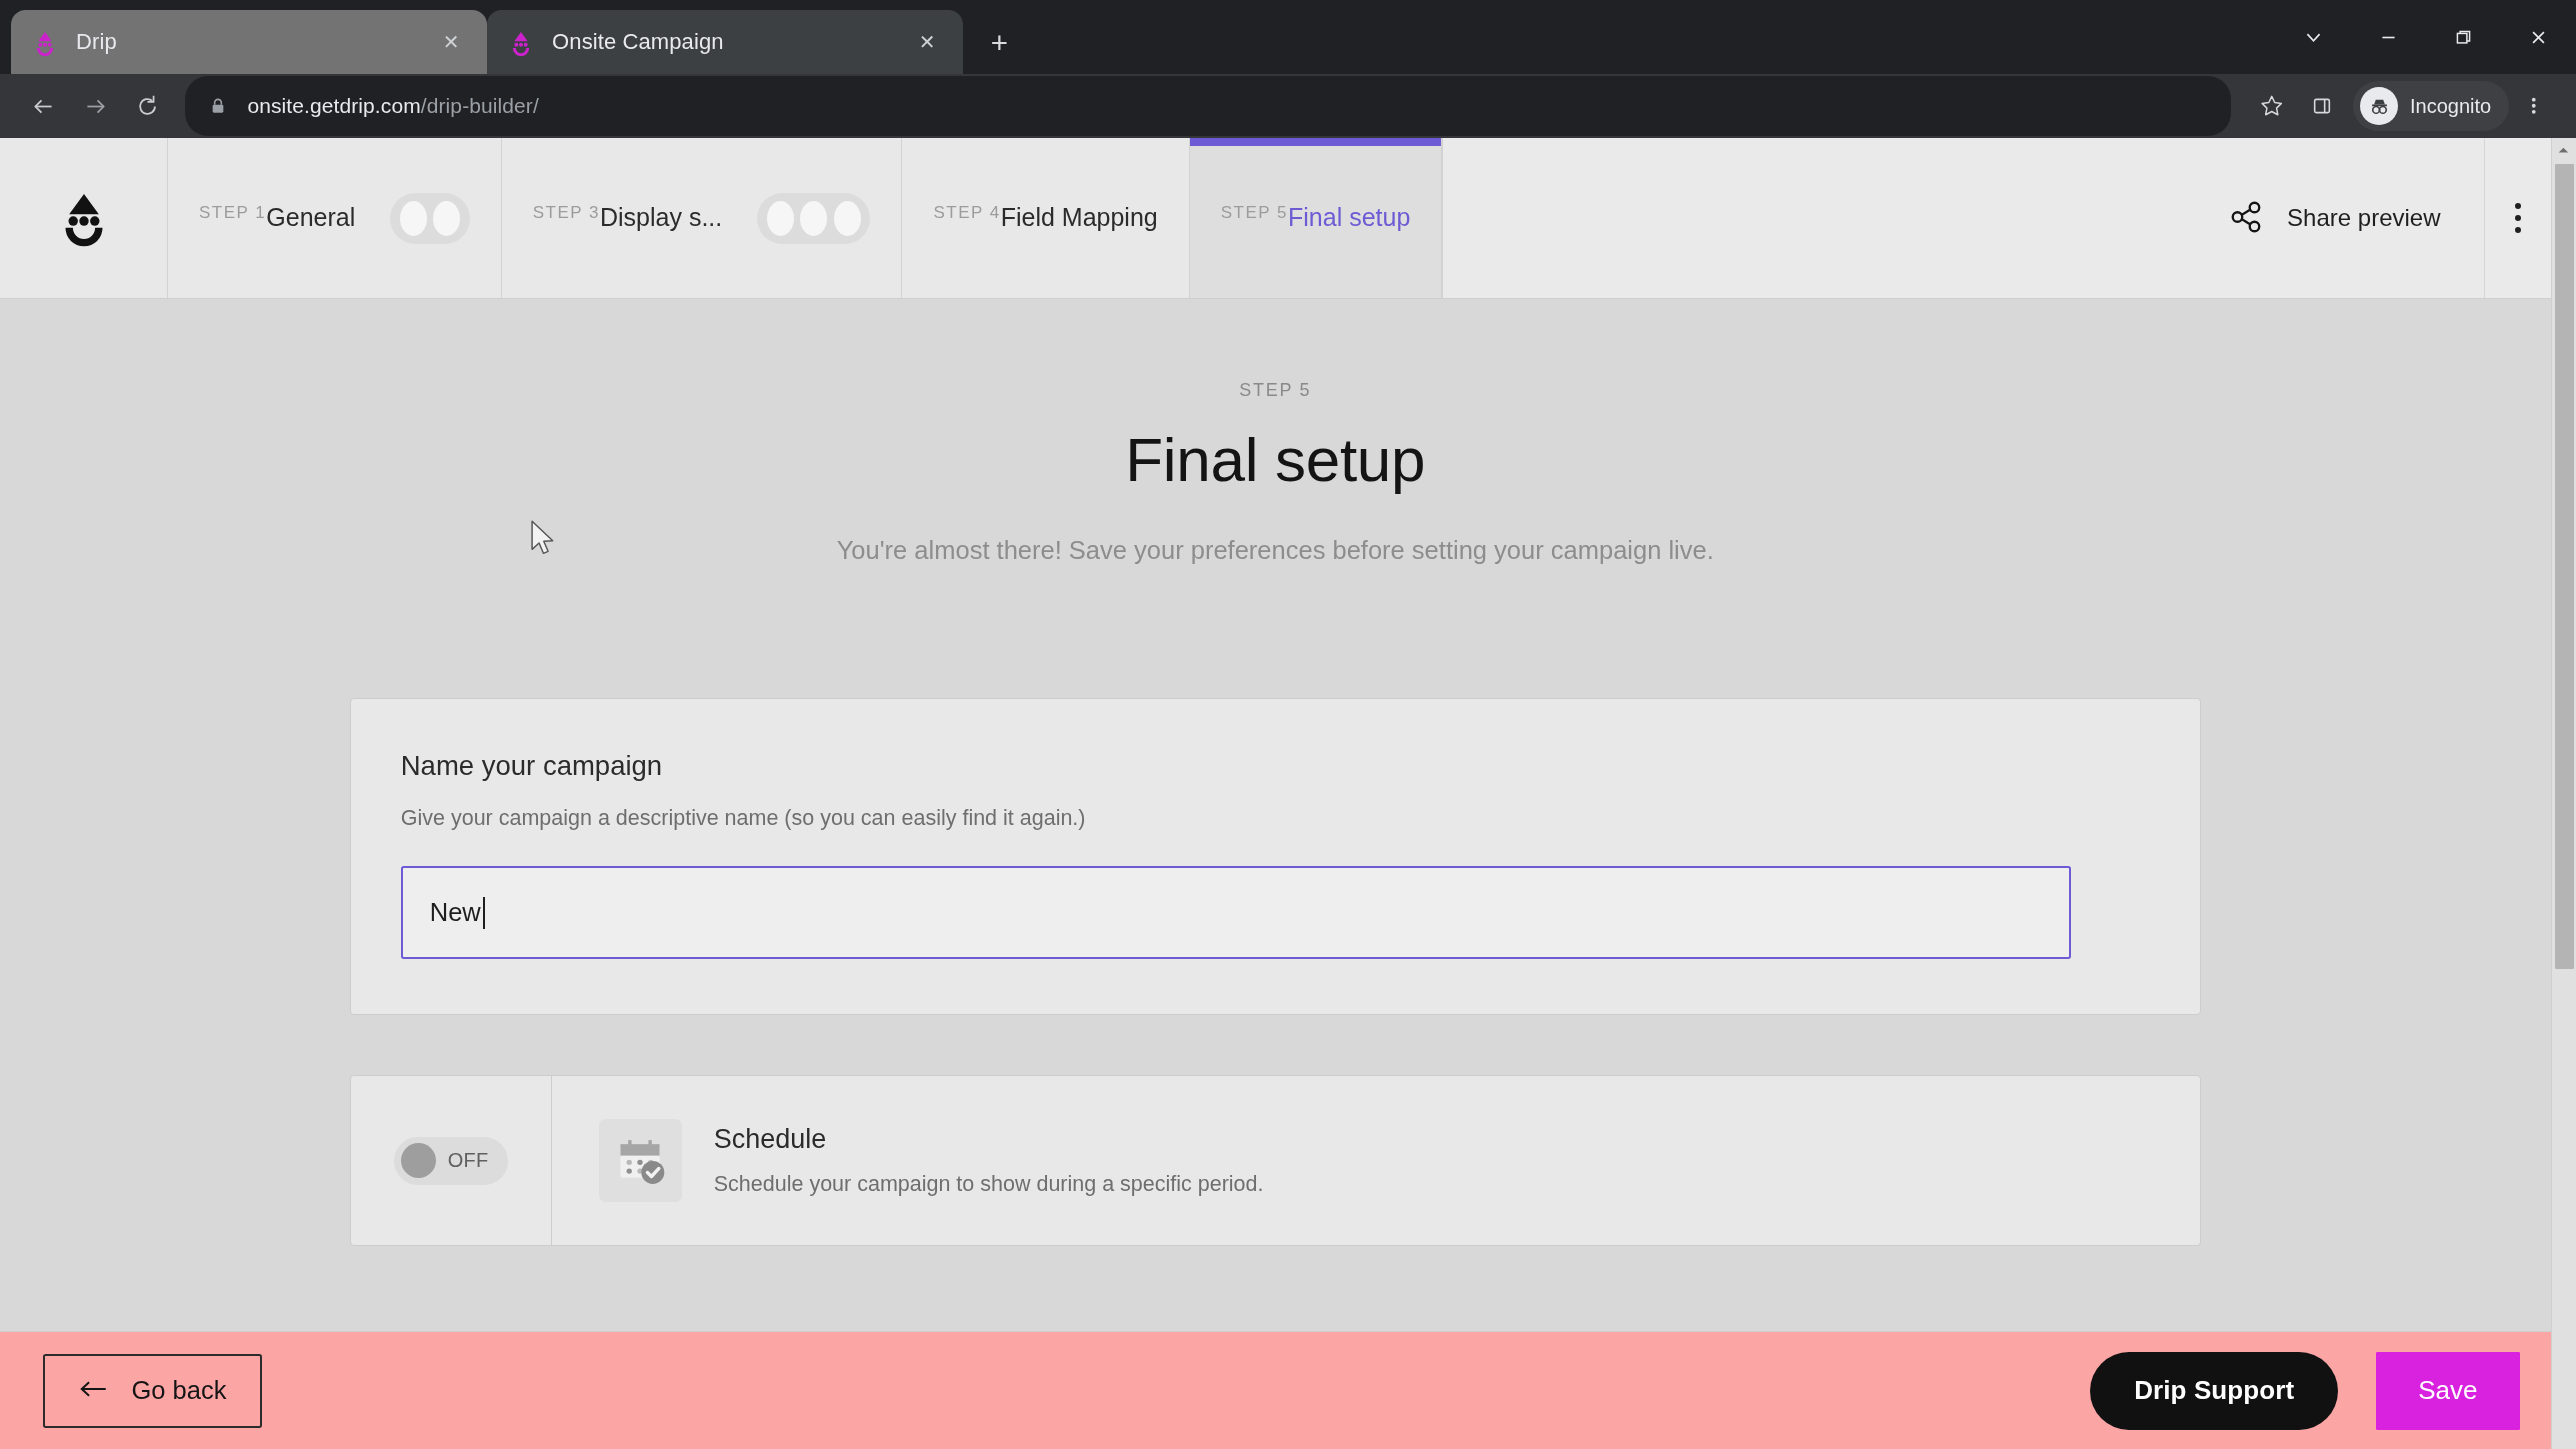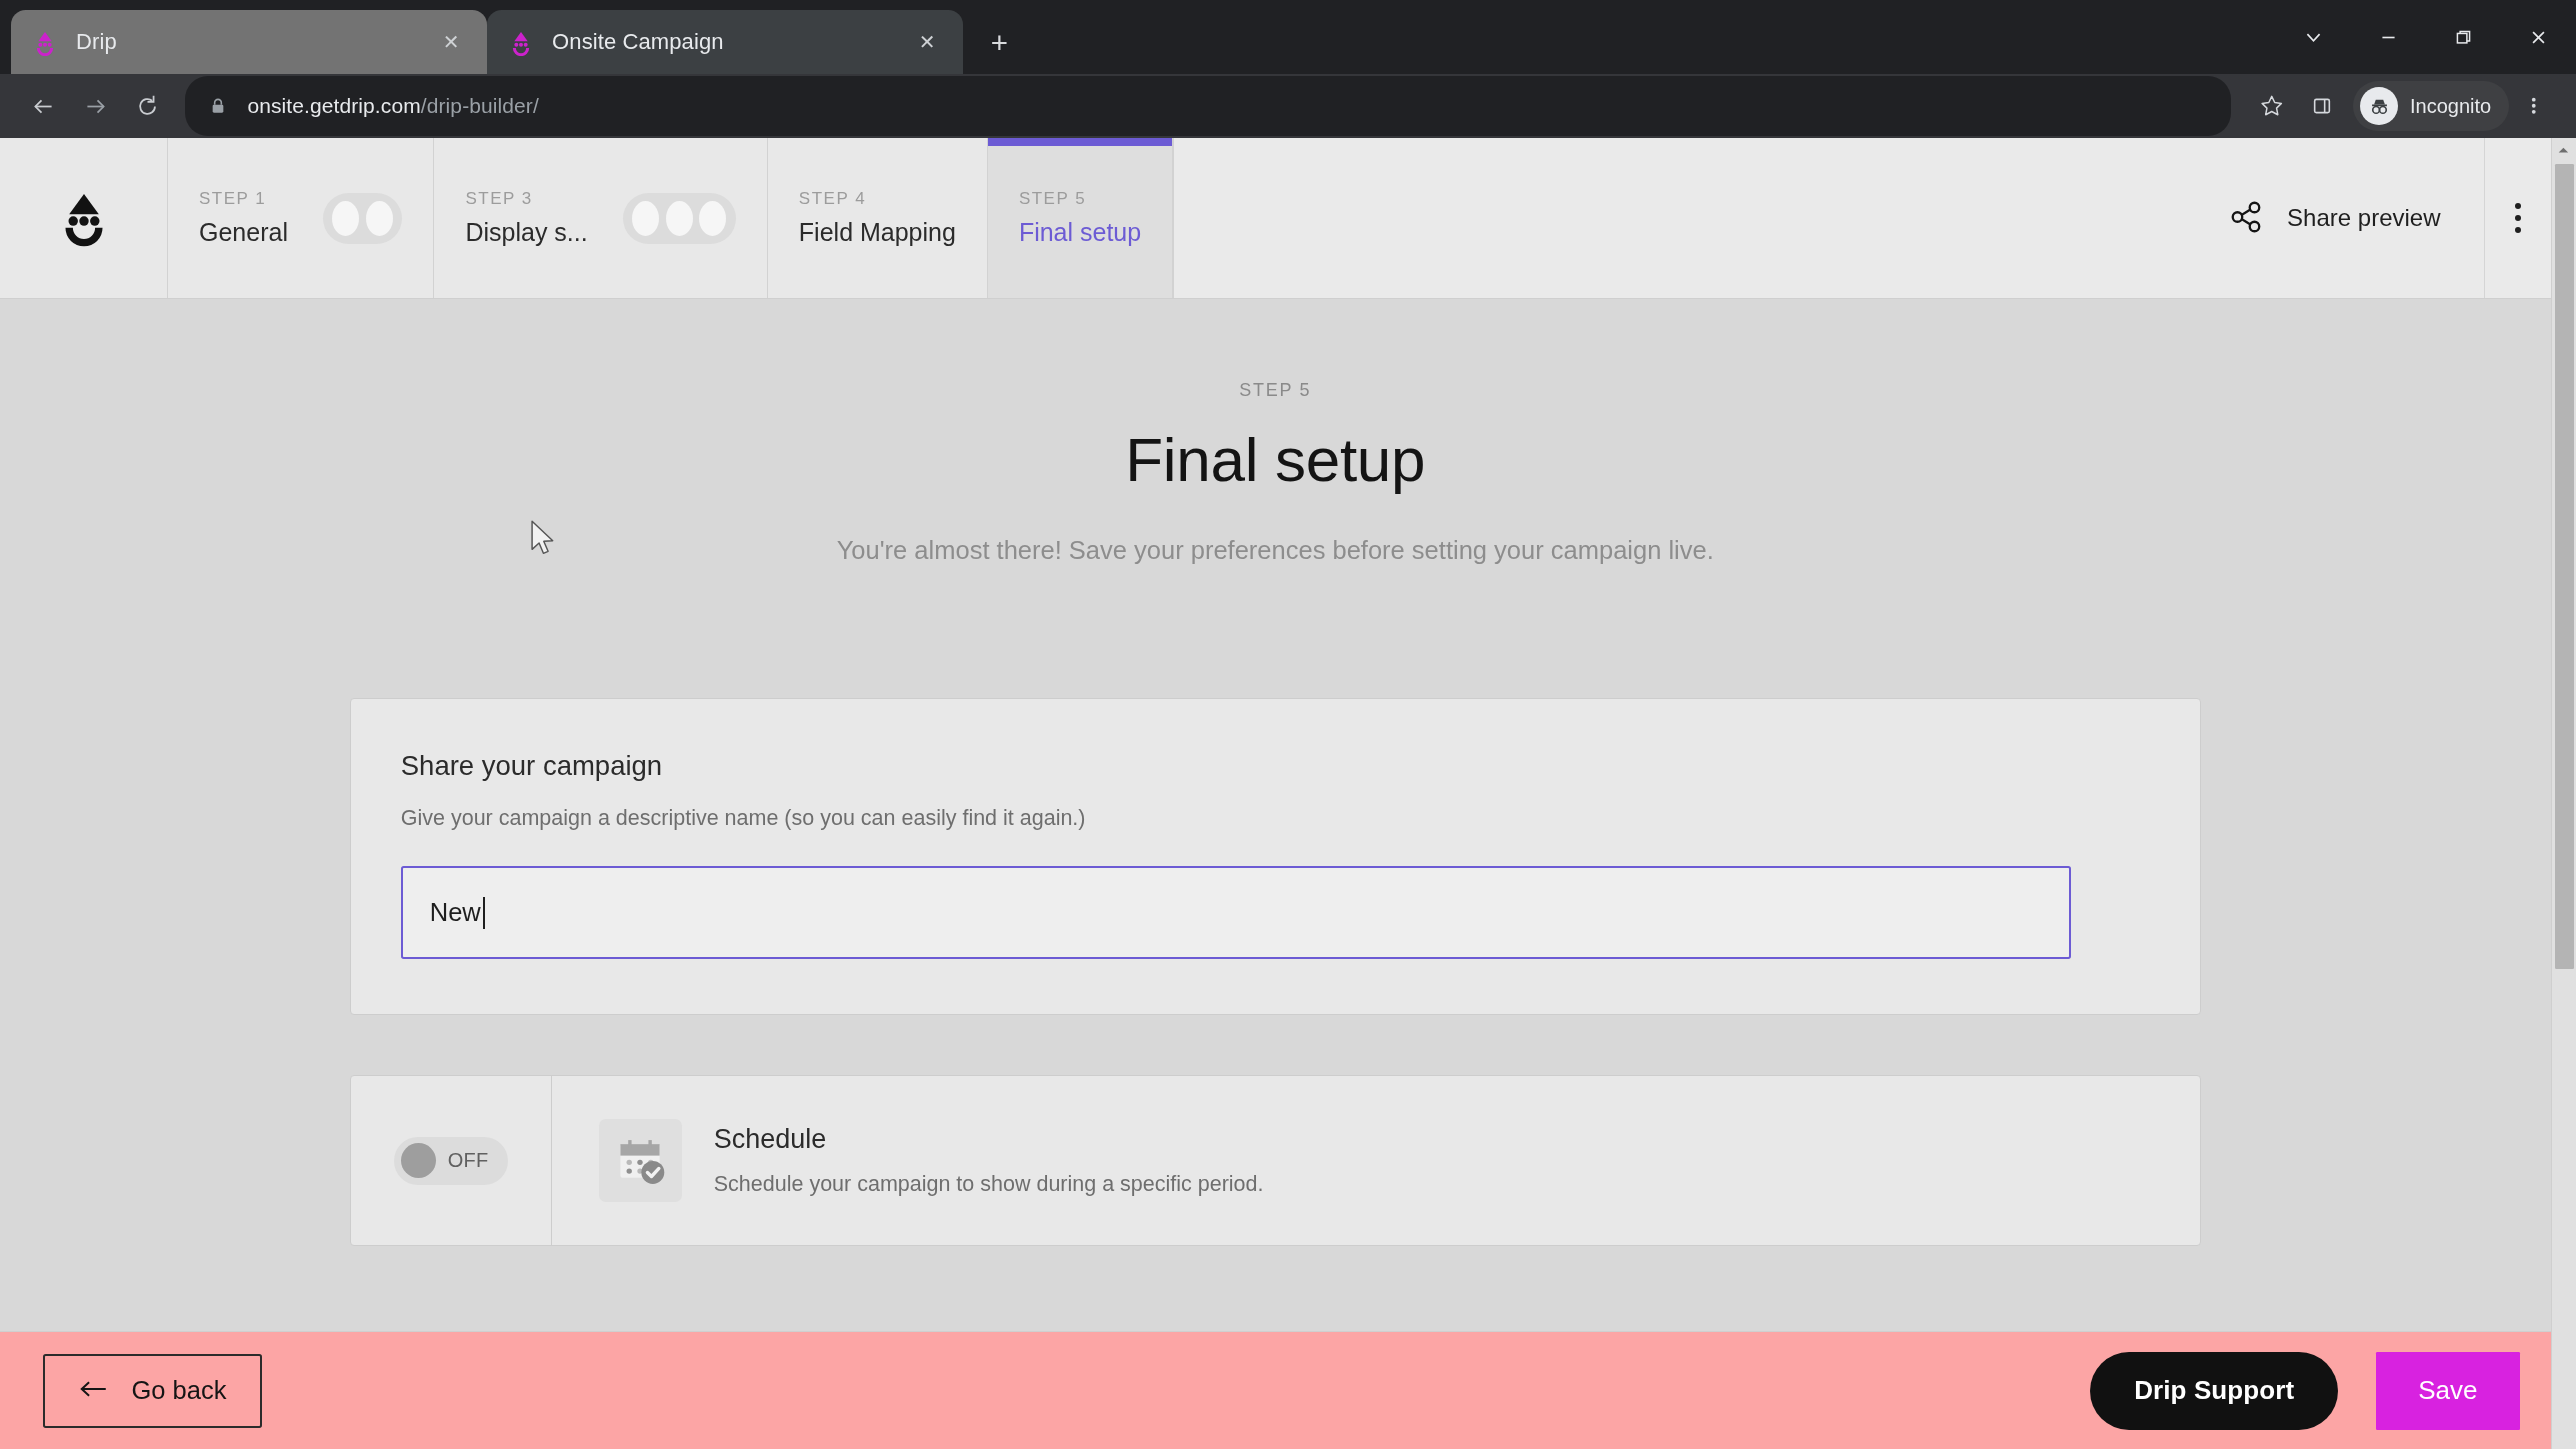--- a/index.html
+++ b/index.html
@@ -128,21 +128,21 @@
     padding: 0 31px;
     position: relative;
     background: #e8e8e8;
     border-right: 1.3px solid #d2d2d2;
   }
   .step.active { background: #dedede; }
   .step.active::before {
     content:""; position:absolute; left:0; right:0; top:0; height: 8px;
     background: #6c5bd4;
   }
-  .step-texts { display: flex; flex-direction: column; justify-content: center; }
+  .step-texts { display: flex; flex-direction: row; justify-content: center; }
   .step-kicker {
     font-size: 17px; letter-spacing: 1.5px; color: #9c9c9c;
     text-transform: uppercase; margin-bottom: 9.4px; font-weight: 400;
   }
   .step-name { font-size: 25px; color: #2b2b2b; white-space: nowrap; }
   .step.active .step-name { color: #6c5bd4; }
   .pill {
     background: #dcdcdc; border-radius: 27px;
     display: flex; align-items: center; gap: 6.7px;
     padding: 8px 9.4px; margin-left: 35px;
@@ -507,21 +507,21 @@
           <div class="hero">
             <div class="hero-kicker">STEP 5</div>
             <h1 class="hero-title">Final setup</h1>
             <p class="hero-sub">You're almost there! Save your preferences before setting your campaign live.</p>
           </div>
 
           <div class="cards">
 
             <div class="card">
               <div class="card-pad">
-                <div class="card-title">Share your campaign</div>
+                <div class="card-title">Name your campaign</div>
                 <div class="card-desc">Give your campaign a descriptive name (so you can easily find it again.)</div>
                 <div class="text-input">
                   <span>New</span>
                     <span class="caret"></span>
                 </div>
               </div>
             </div>
 
             <div class="card toggle-card">
               <div class="toggle-col">

